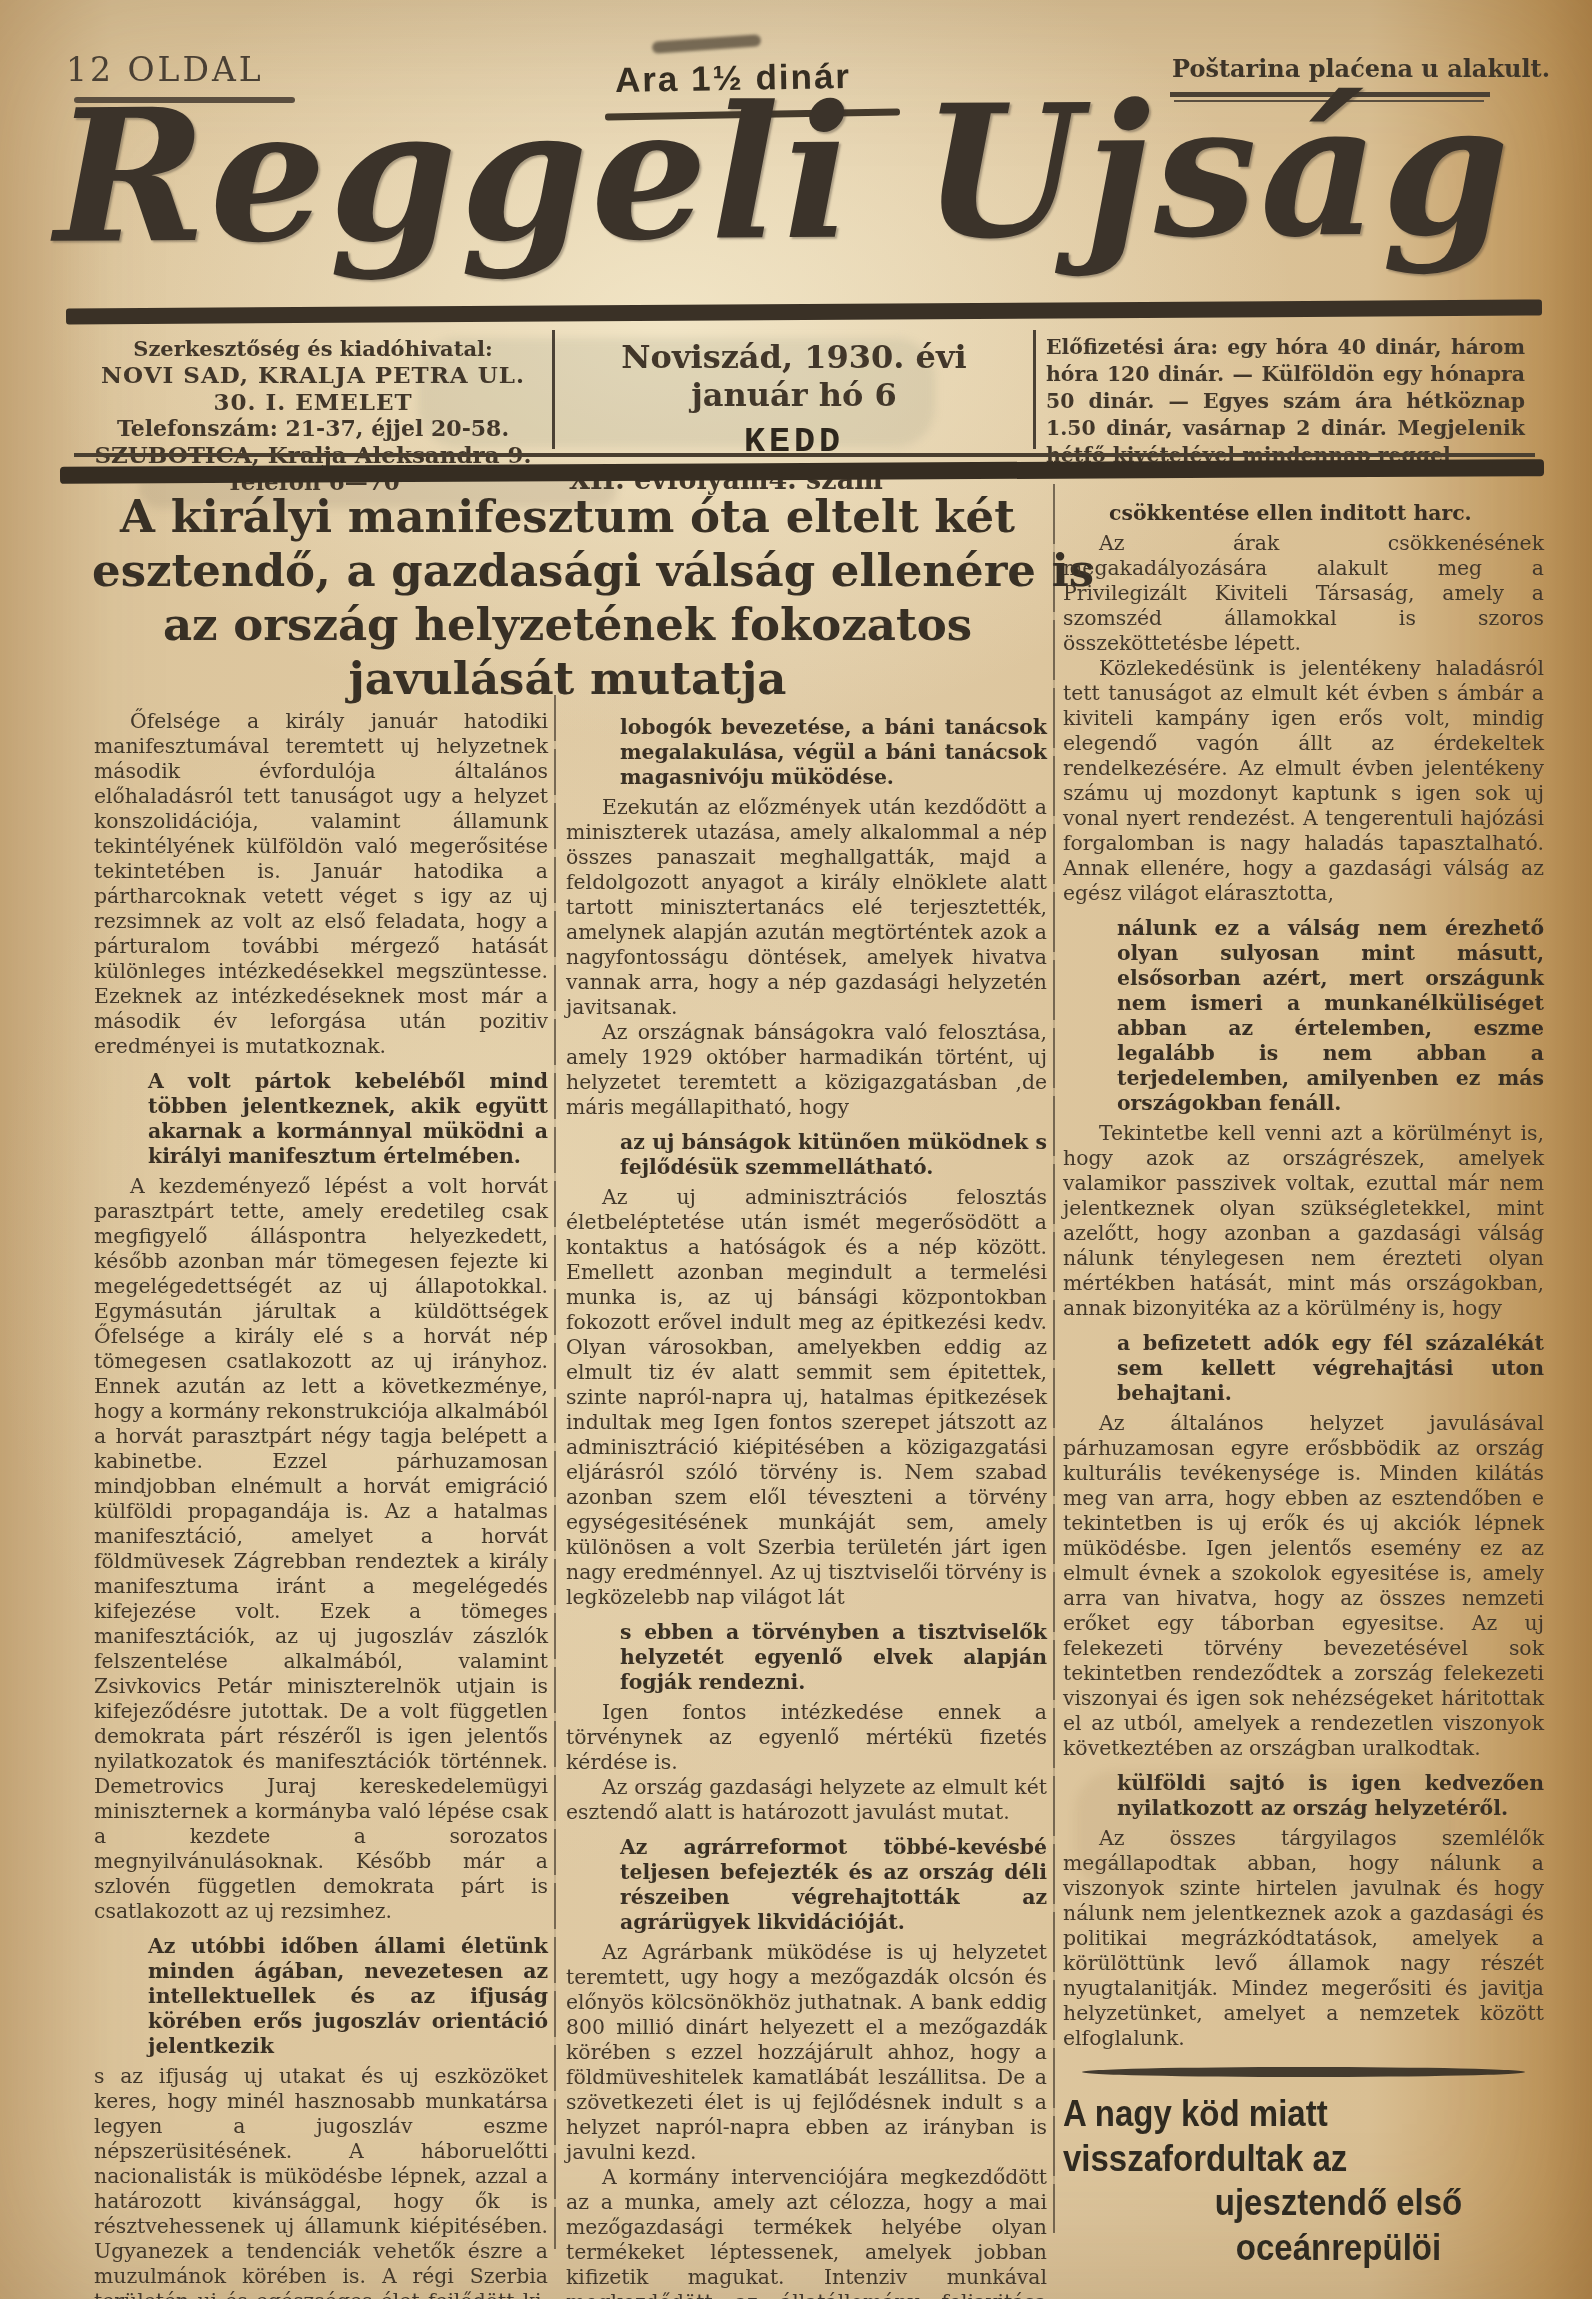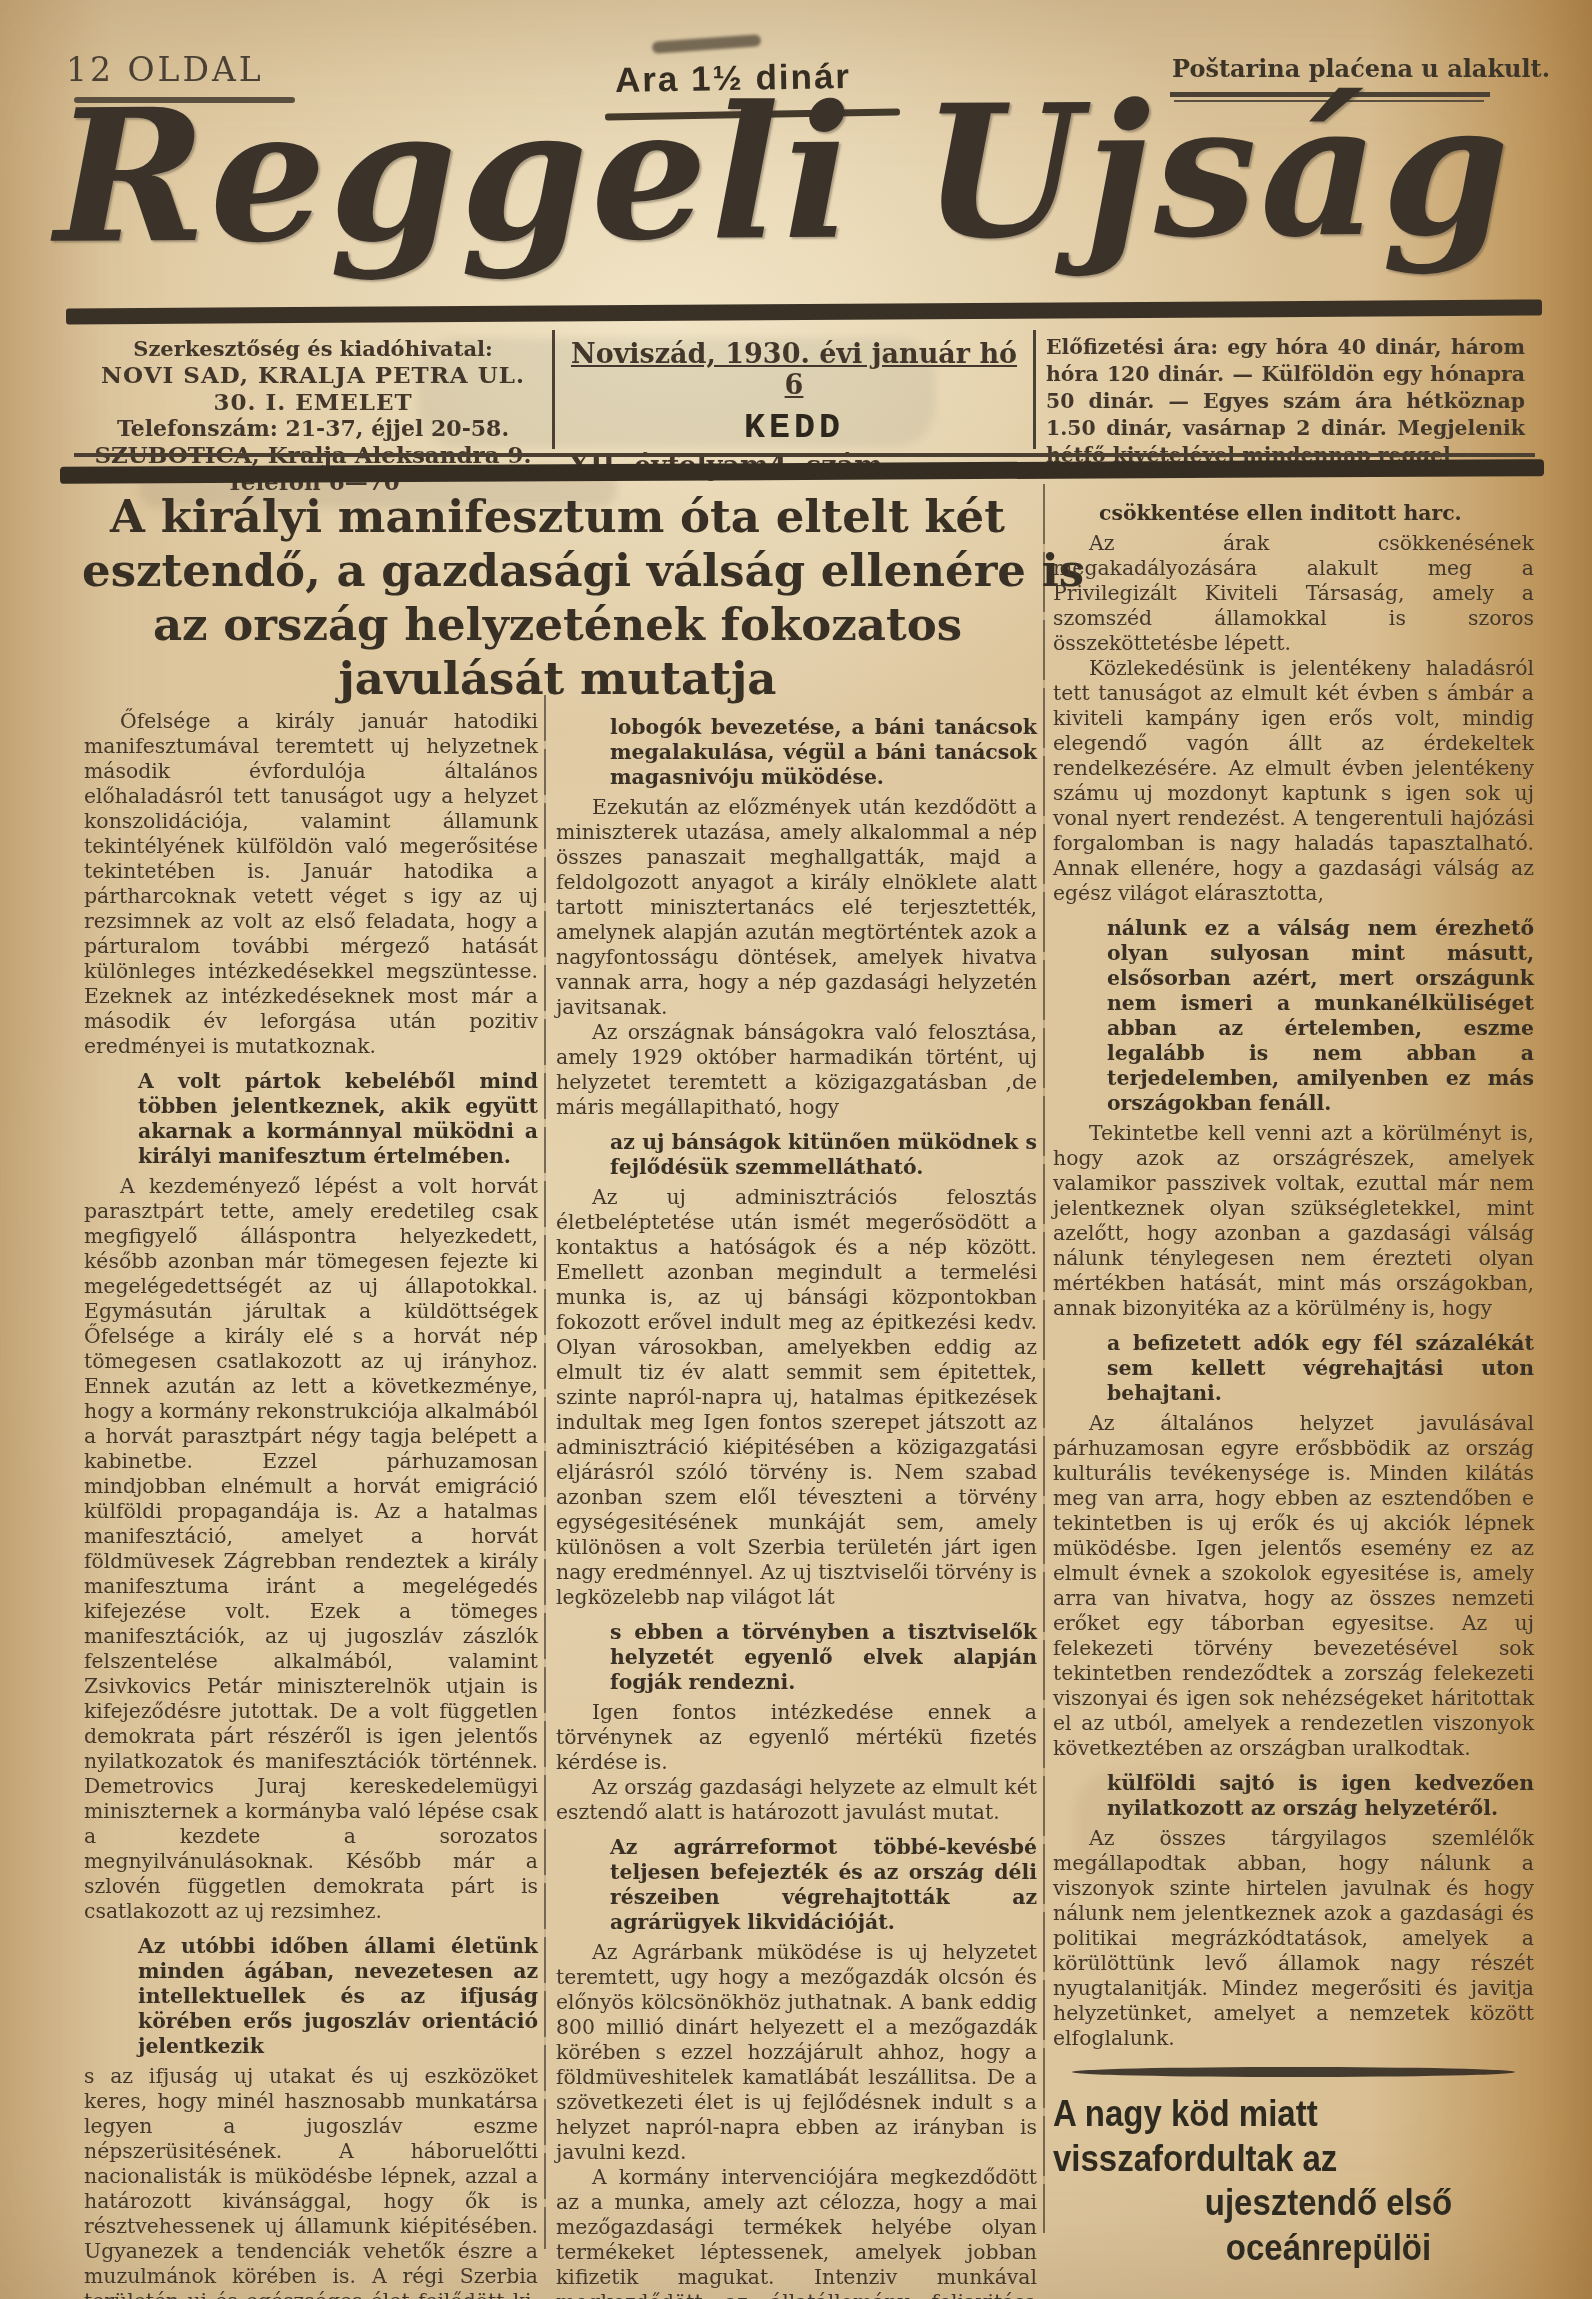--- a/index.html
+++ b/index.html
@@ -32,29 +32,29 @@
   
   .inforow{position:absolute;left:74px;top:330px;width:1461px;height:119px;display:flex;z-index:4;}
   .infocell{box-sizing:border-box;padding:6px 10px 0 10px;}
   .cell-office{width:478px;text-align:center;font-weight:bold;}
   .cell-office .l1{font-size:21px;}
   .cell-office .l2{font-size:23px;letter-spacing:1px;}
   .cell-office .l3{font-size:22px;}
   .cell-office .l4{font-size:23px;}
   .cell-date{width:484px;border-left:3px solid rgba(48,40,30,.85);border-right:3px solid rgba(48,40,30,.85);
     text-align:center;font-weight:bold;padding-top:8px;}
-  .cell-date .l1{font-size:27px;text-decoration:underline;}
+  .cell-date .l1{font-size:32px;}
   .cell-date .day{font-family:Liberation Mono, monospace;font-size:35px;letter-spacing:4px;margin-top:8px;color:#2e271d;}
   .cell-date .row{display:flex;justify-content:flex-start;font-size:27px;padding:2px 14px 0 4px;}
   .cell-sub{flex:1;font-weight:bold;font-size:20.4px;line-height:27px;text-align:justify;padding-top:4px;}
   .rule-under-info{position:absolute;left:74px;top:453px;width:1461px;height:4px;background:#4a3f30;z-index:4;}
   .bar2{position:absolute;left:60px;right:48px;top:463px;height:17px;background:#362d22;z-index:4;transform:rotate(-.3deg);border-radius:4px;}
 
   
-  .content{position:absolute;left:76px;top:484px;width:1458px;bottom:0;}
+  .content{position:absolute;left:86px;top:484px;width:1458px;bottom:0;}
   .vrule-a{position:absolute;left:468px;top:211px;height:1554px;width:2px;
     background:repeating-linear-gradient(180deg,rgba(62,52,40,.65) 0 46px,rgba(62,52,40,.15) 46px 54px);}
   .vrule-b{position:absolute;left:967px;top:0;height:1749px;width:2px;
     background:repeating-linear-gradient(180deg,rgba(62,52,40,.65) 0 60px,rgba(62,52,40,.2) 60px 68px);}
 
   .headline{position:absolute;left:6px;top:6px;width:951px;text-align:center;font-weight:bold;
     font-size:45px;line-height:54px;color:#38302“5;color:#383025;}
   .headline div{white-space:nowrap;}
 
   .col{position:absolute;font-size:20.4px;line-height:25px;}

